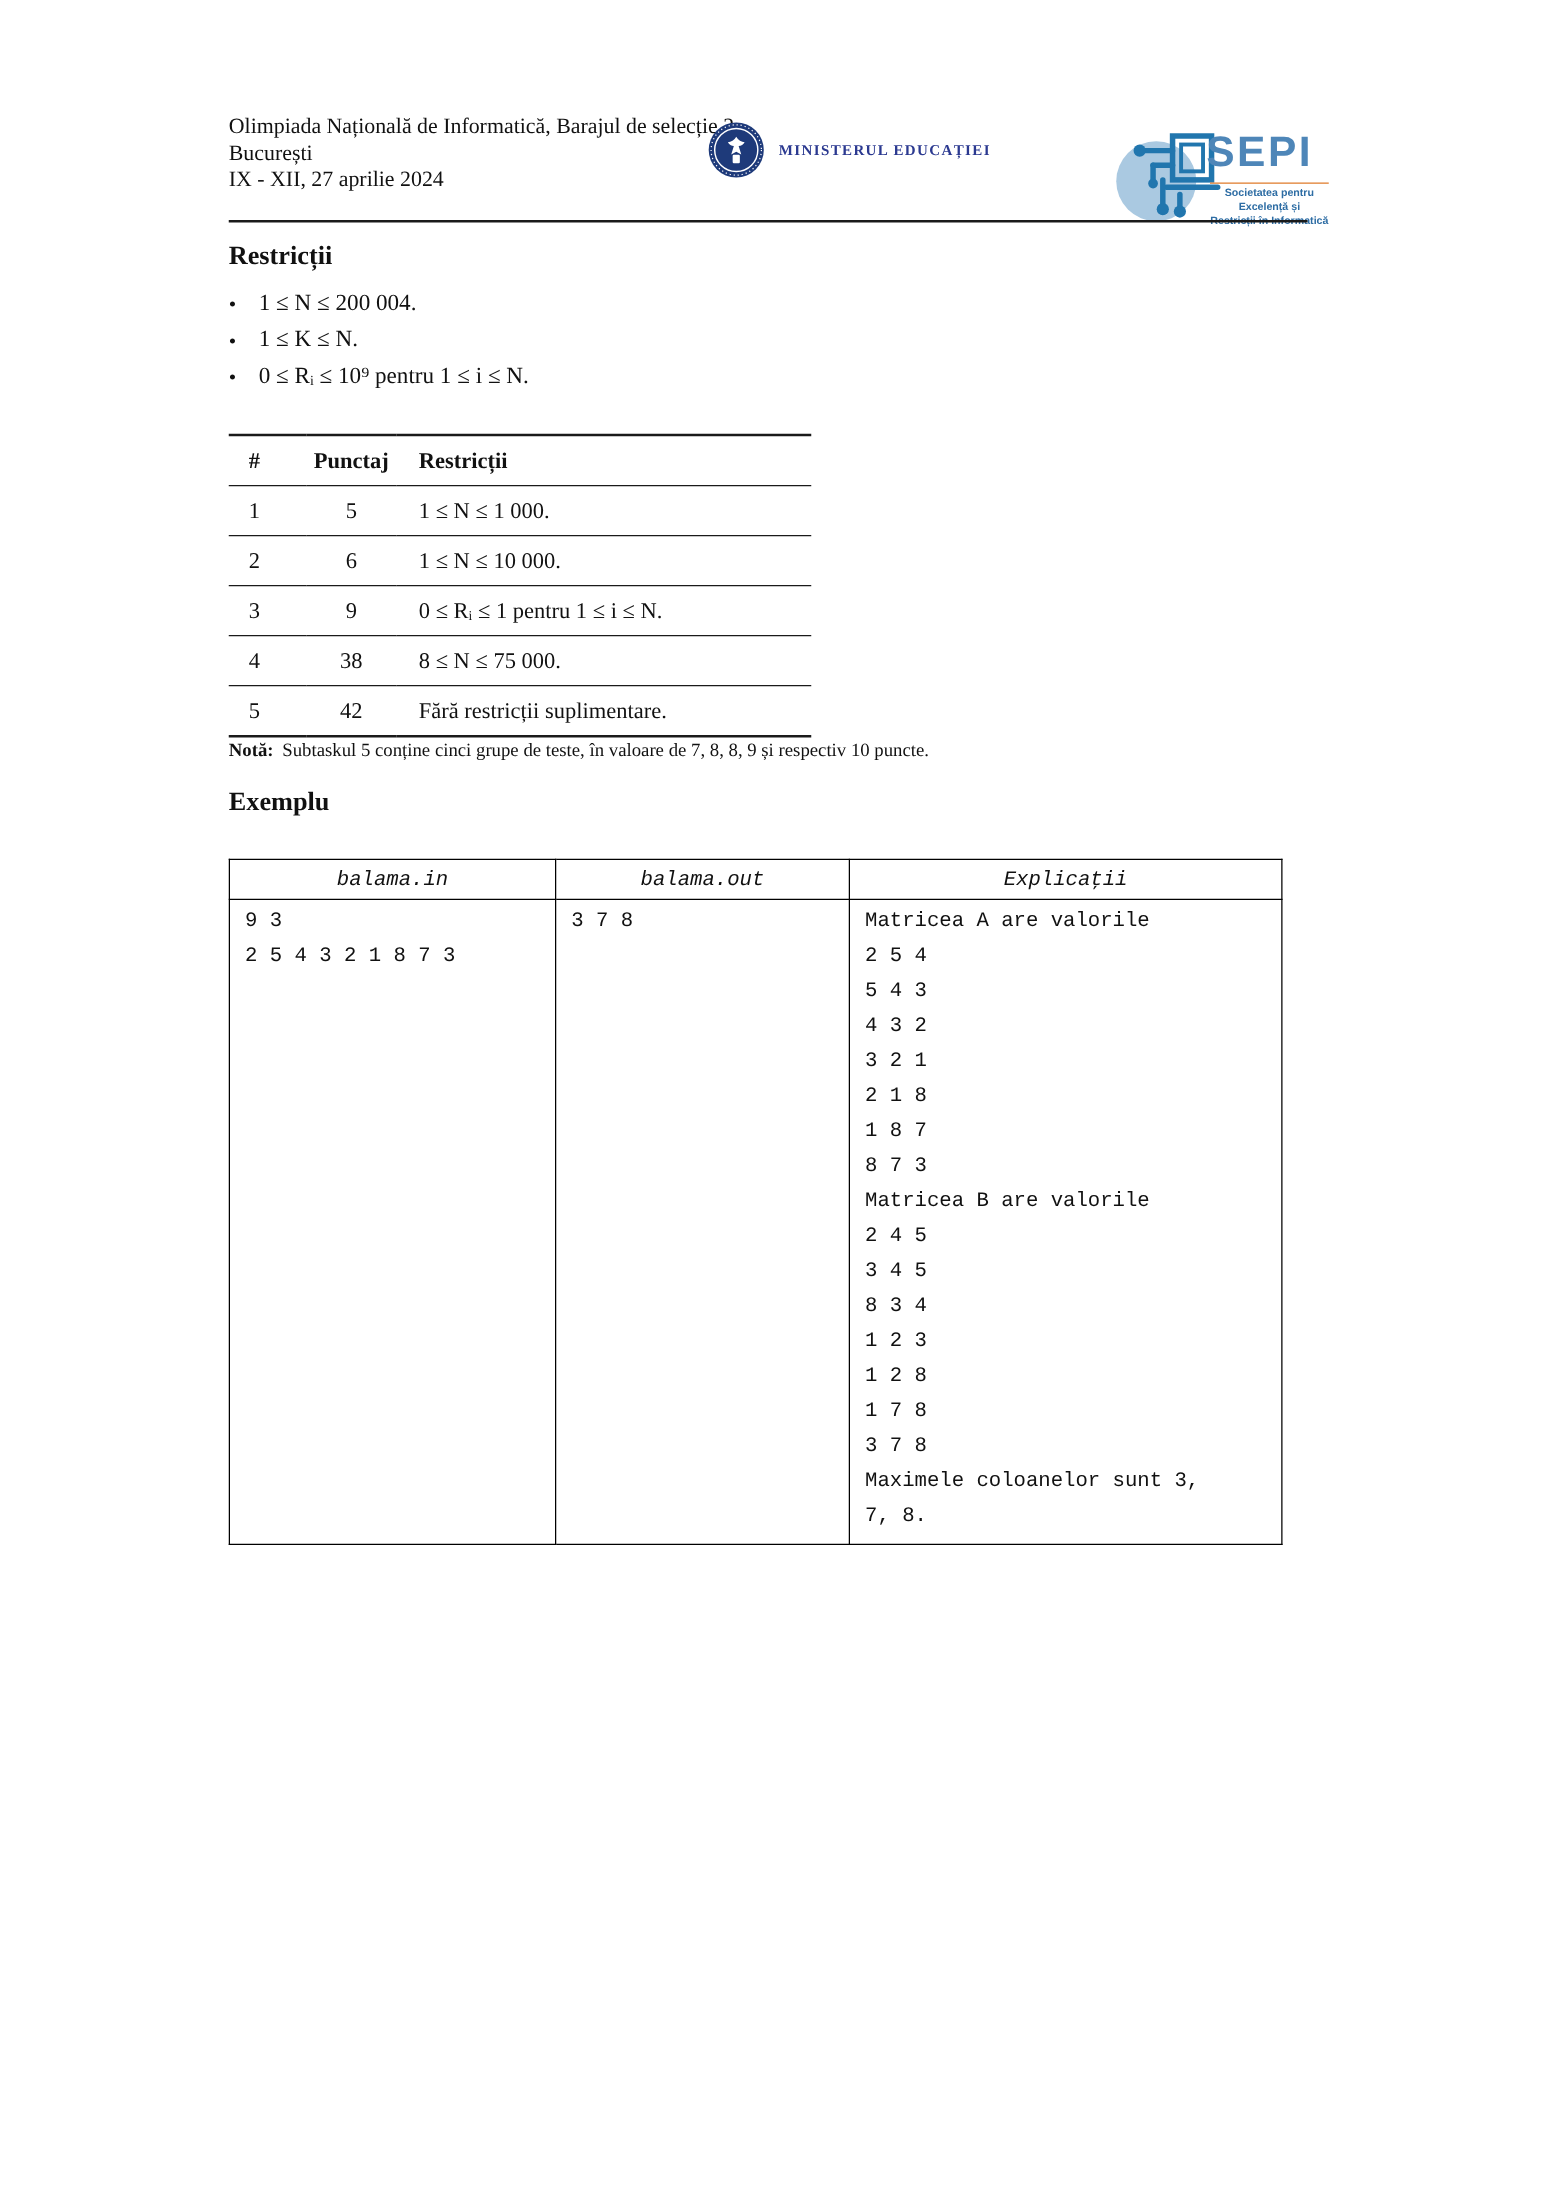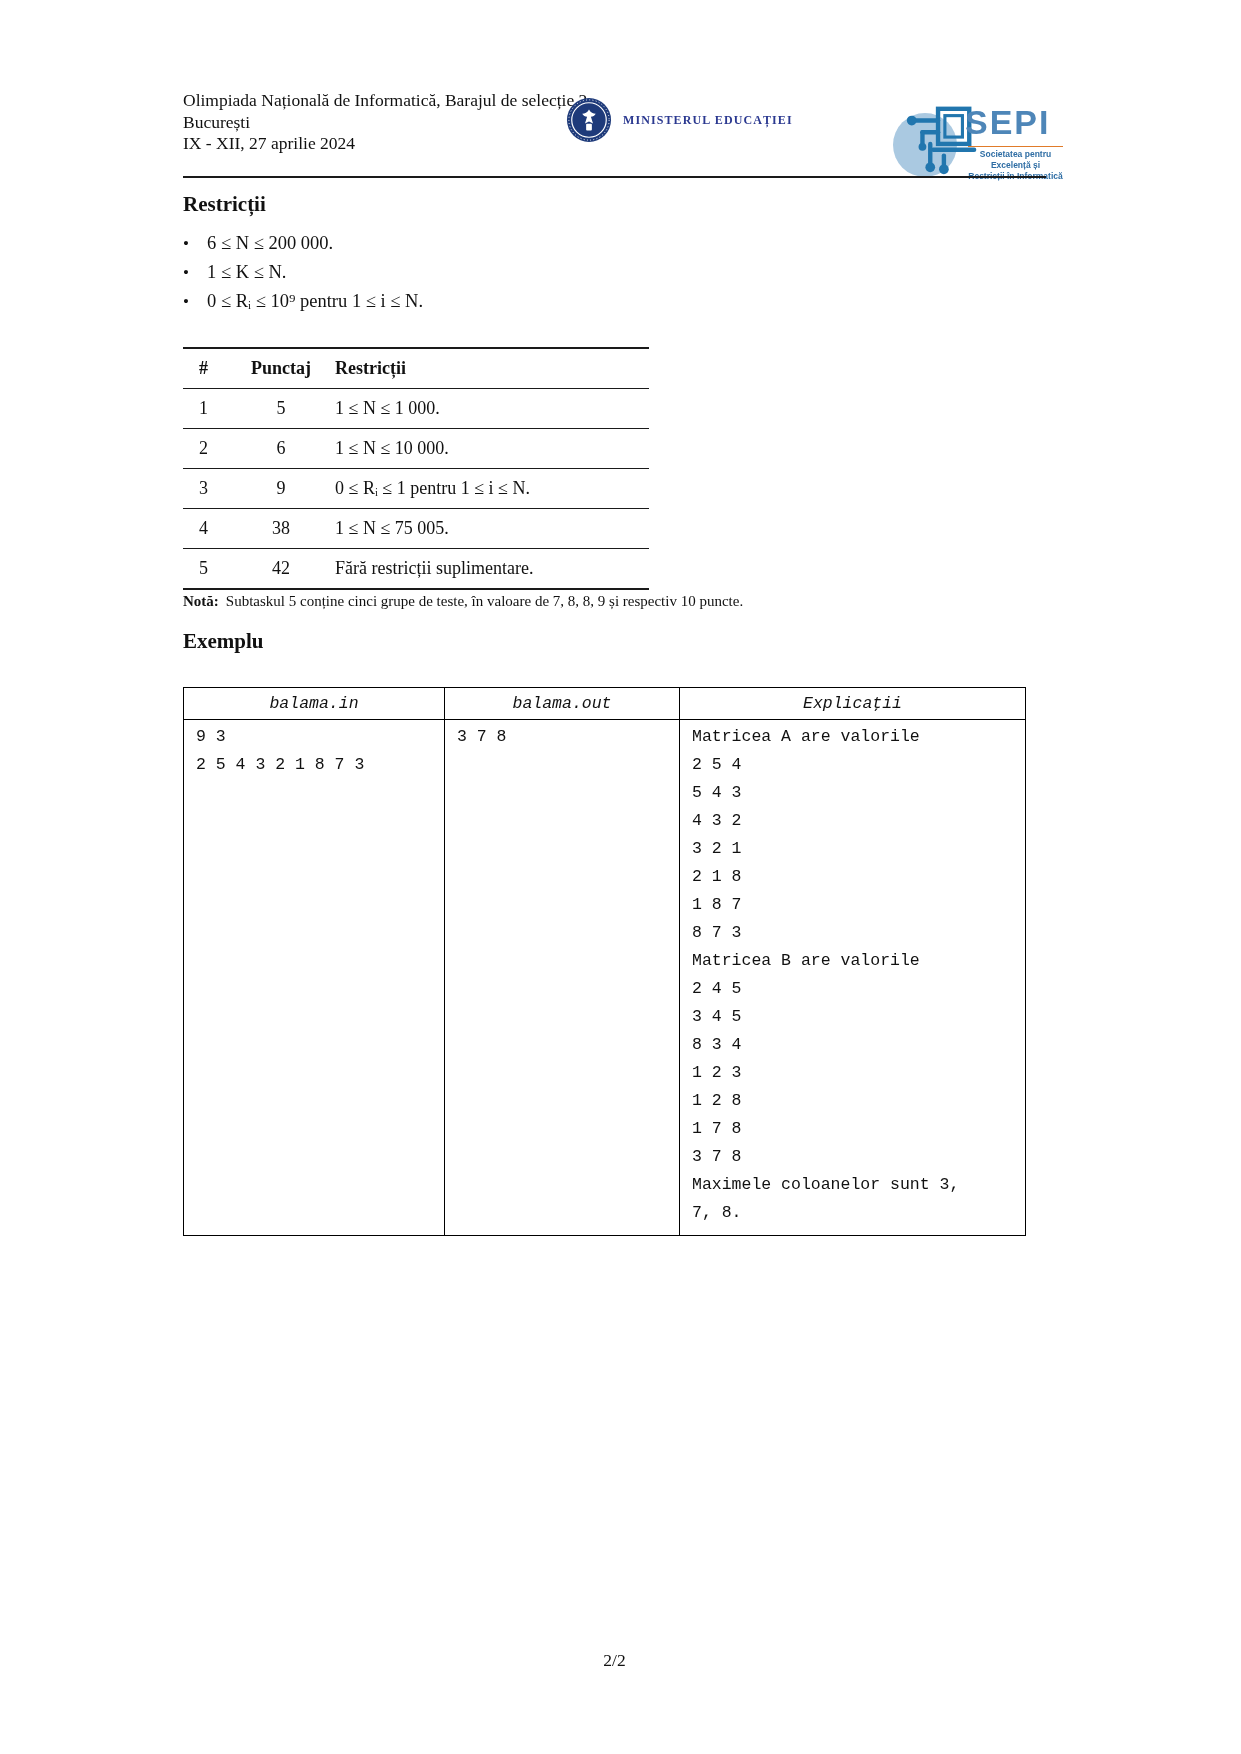--- a/index.html
+++ b/index.html
@@ -127,21 +127,21 @@
     </div>
   </div>
 
   <div class="header-rule"></div>
 
   <h2 class="section-title" id="restrictii-title">Restricții</h2>
 
   <div class="bullets">
     <div class="bullet">
       <span class="marker">•</span>
-      <span>6 ≤ N ≤ 200 000.</span>
+      <span>1 ≤ N ≤ 200 004.</span>
     </div>
     <div class="bullet">
       <span class="marker">•</span>
       <span>1 ≤ K ≤ N.</span>
     </div>
     <div class="bullet">
       <span class="marker">•</span>
       <span>0 ≤ Rᵢ ≤ 10⁹ pentru 1 ≤ i ≤ N.</span>
     </div>
   </div>
@@ -166,21 +166,21 @@
         <td class="c-res">1 ≤ N ≤ 10 000.</td>
       </tr>
       <tr>
         <td class="c-num">3</td>
         <td class="c-pts">9</td>
         <td class="c-res">0 ≤ Rᵢ ≤ 1 pentru 1 ≤ i ≤ N.</td>
       </tr>
       <tr>
         <td class="c-num">4</td>
         <td class="c-pts">38</td>
-        <td class="c-res">1 ≤ N ≤ 75 005.</td>
+        <td class="c-res">8 ≤ N ≤ 75 000.</td>
       </tr>
       <tr>
         <td class="c-num">5</td>
         <td class="c-pts">42</td>
         <td class="c-res">Fără restricții suplimentare.</td>
       </tr>
     </tbody>
   </table>
 
   <div class="nota">
@@ -223,15 +223,14 @@
             <div class="line">1 2 8</div>
             <div class="line">1 7 8</div>
             <div class="line">3 7 8</div>
             <div class="line">Maximele coloanelor sunt 3,</div>
             <div class="line">7, 8.</div>
           </td>
       </tr>
     </tbody>
   </table>
 
-  <div class="page-number">2/2</div>
 
 </div>
 
 </body></html>

